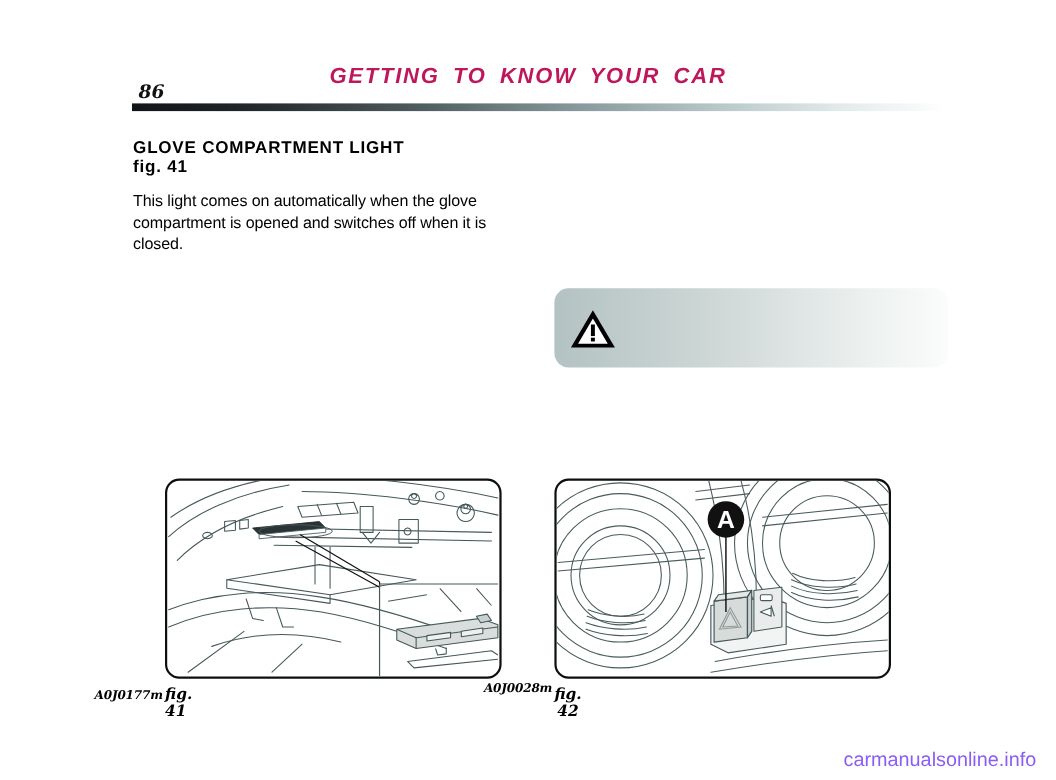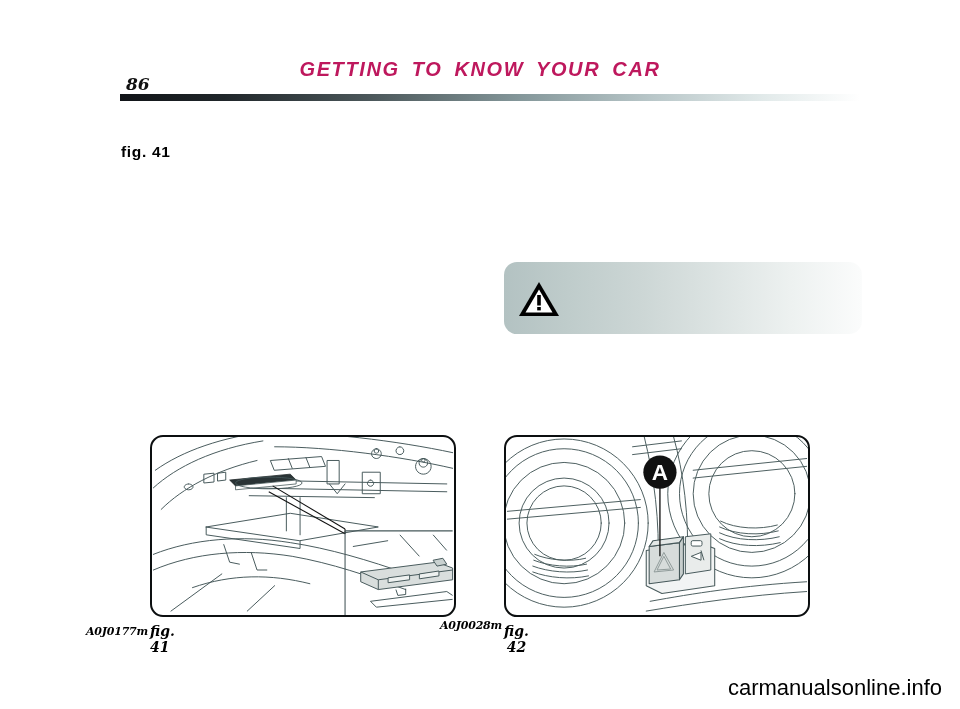--- a/index.html
+++ b/index.html
@@ -179,40 +179,41 @@
   #figure-42 .fig-box { width: 306px; height: 182px; }
   #figure-42 .fig-caption { left: 0px; top: 188px; text-align: center; }
   #figure-42 .fig-code    { right: 2px; top: 184px; }
 
   
   .watermark {
     position: absolute;
     right: 18px;
     bottom: 8px;
     font-family: "Liberation Sans", sans-serif;
-    font-size: 22px;
-    color: #000000;
+    font-size: 18px;
+    color: #8b5cf6;
     letter-spacing: 0px;
   }
 </style>
 </head>
 <body>
 
 <div class="page-header">
   <div class="page-number">86</div>
   <div class="header-title">GETTING TO KNOW YOUR CAR</div>
 </div>
 <div class="header-rule"></div>
 
 <div class="col col-left">
   <h2 class="section-head">
-    <br>
+    <span>GLOVE COMPARTMENT LIGHT</span><br>
     <span>fig. 41</span>
   </h2>
   <div class="spacer-14"></div>
+  <p class="body-text">This light comes on automatically when the glove compartment is opened and switches off when it is closed.</p>
 </div>
 
 <div class="col col-right">
   <div class="spacer-18"></div>
   <div class="spacer-10"></div>
 </div>
 
 <div class="warning-box">
   <div class="warning-icon">
     <svg viewBox="0 0 42 38" width="42" height="38">

